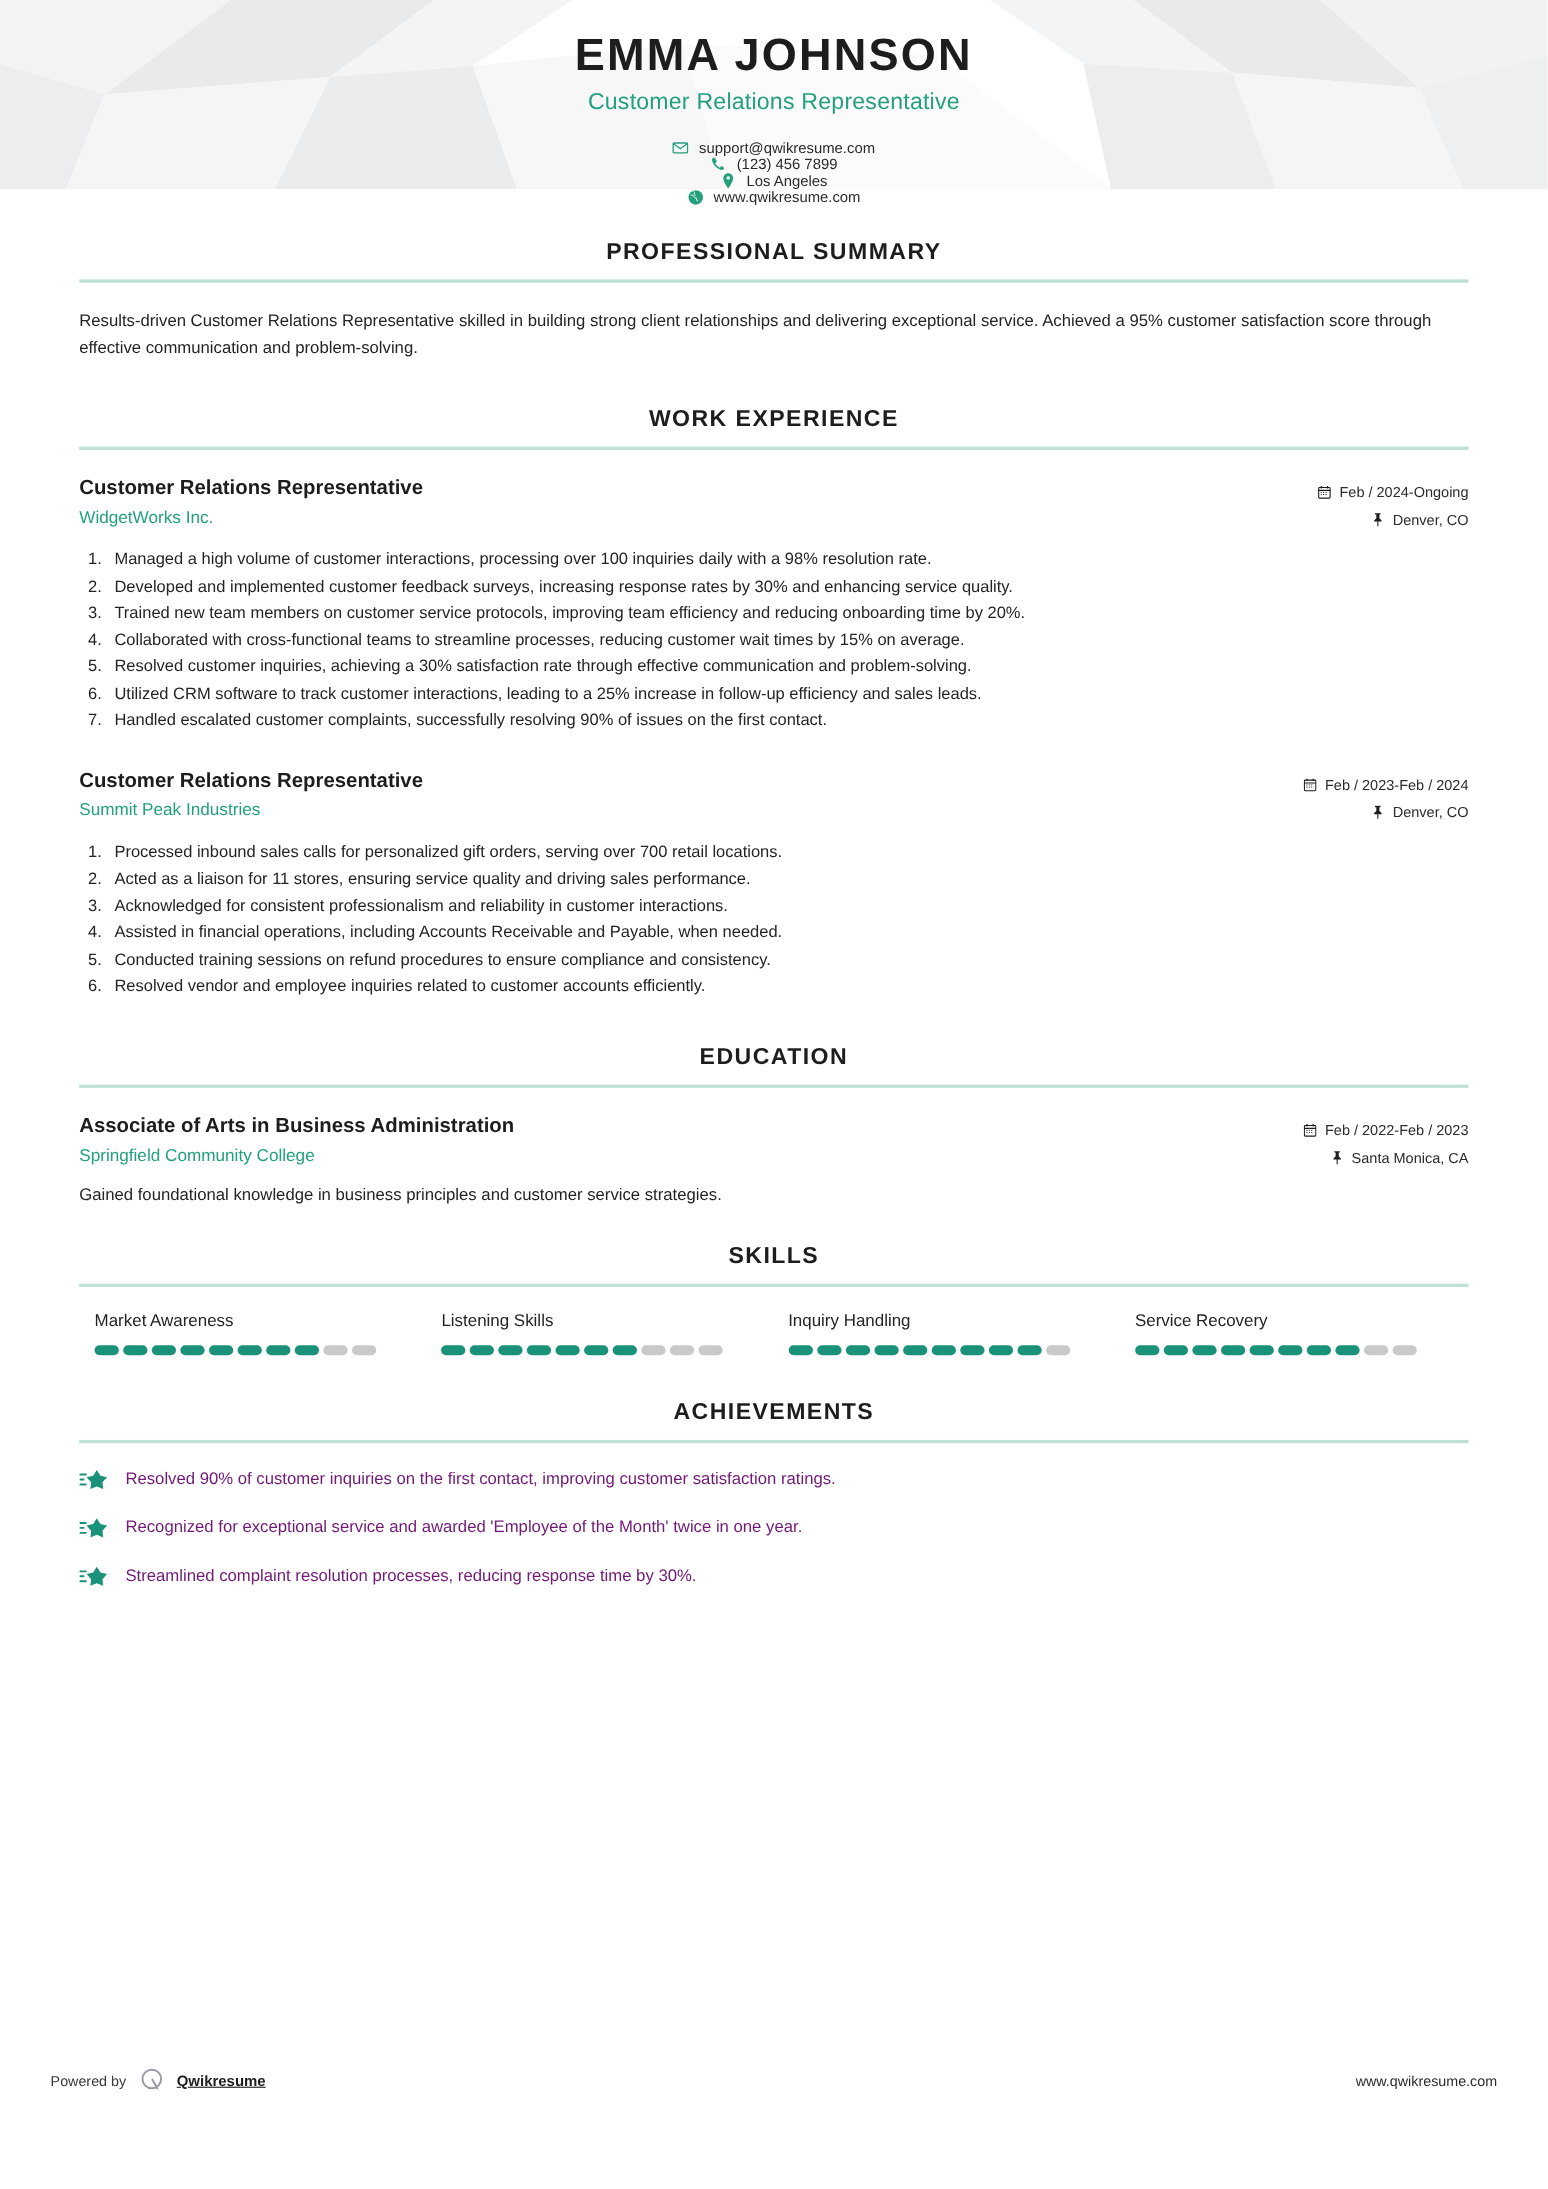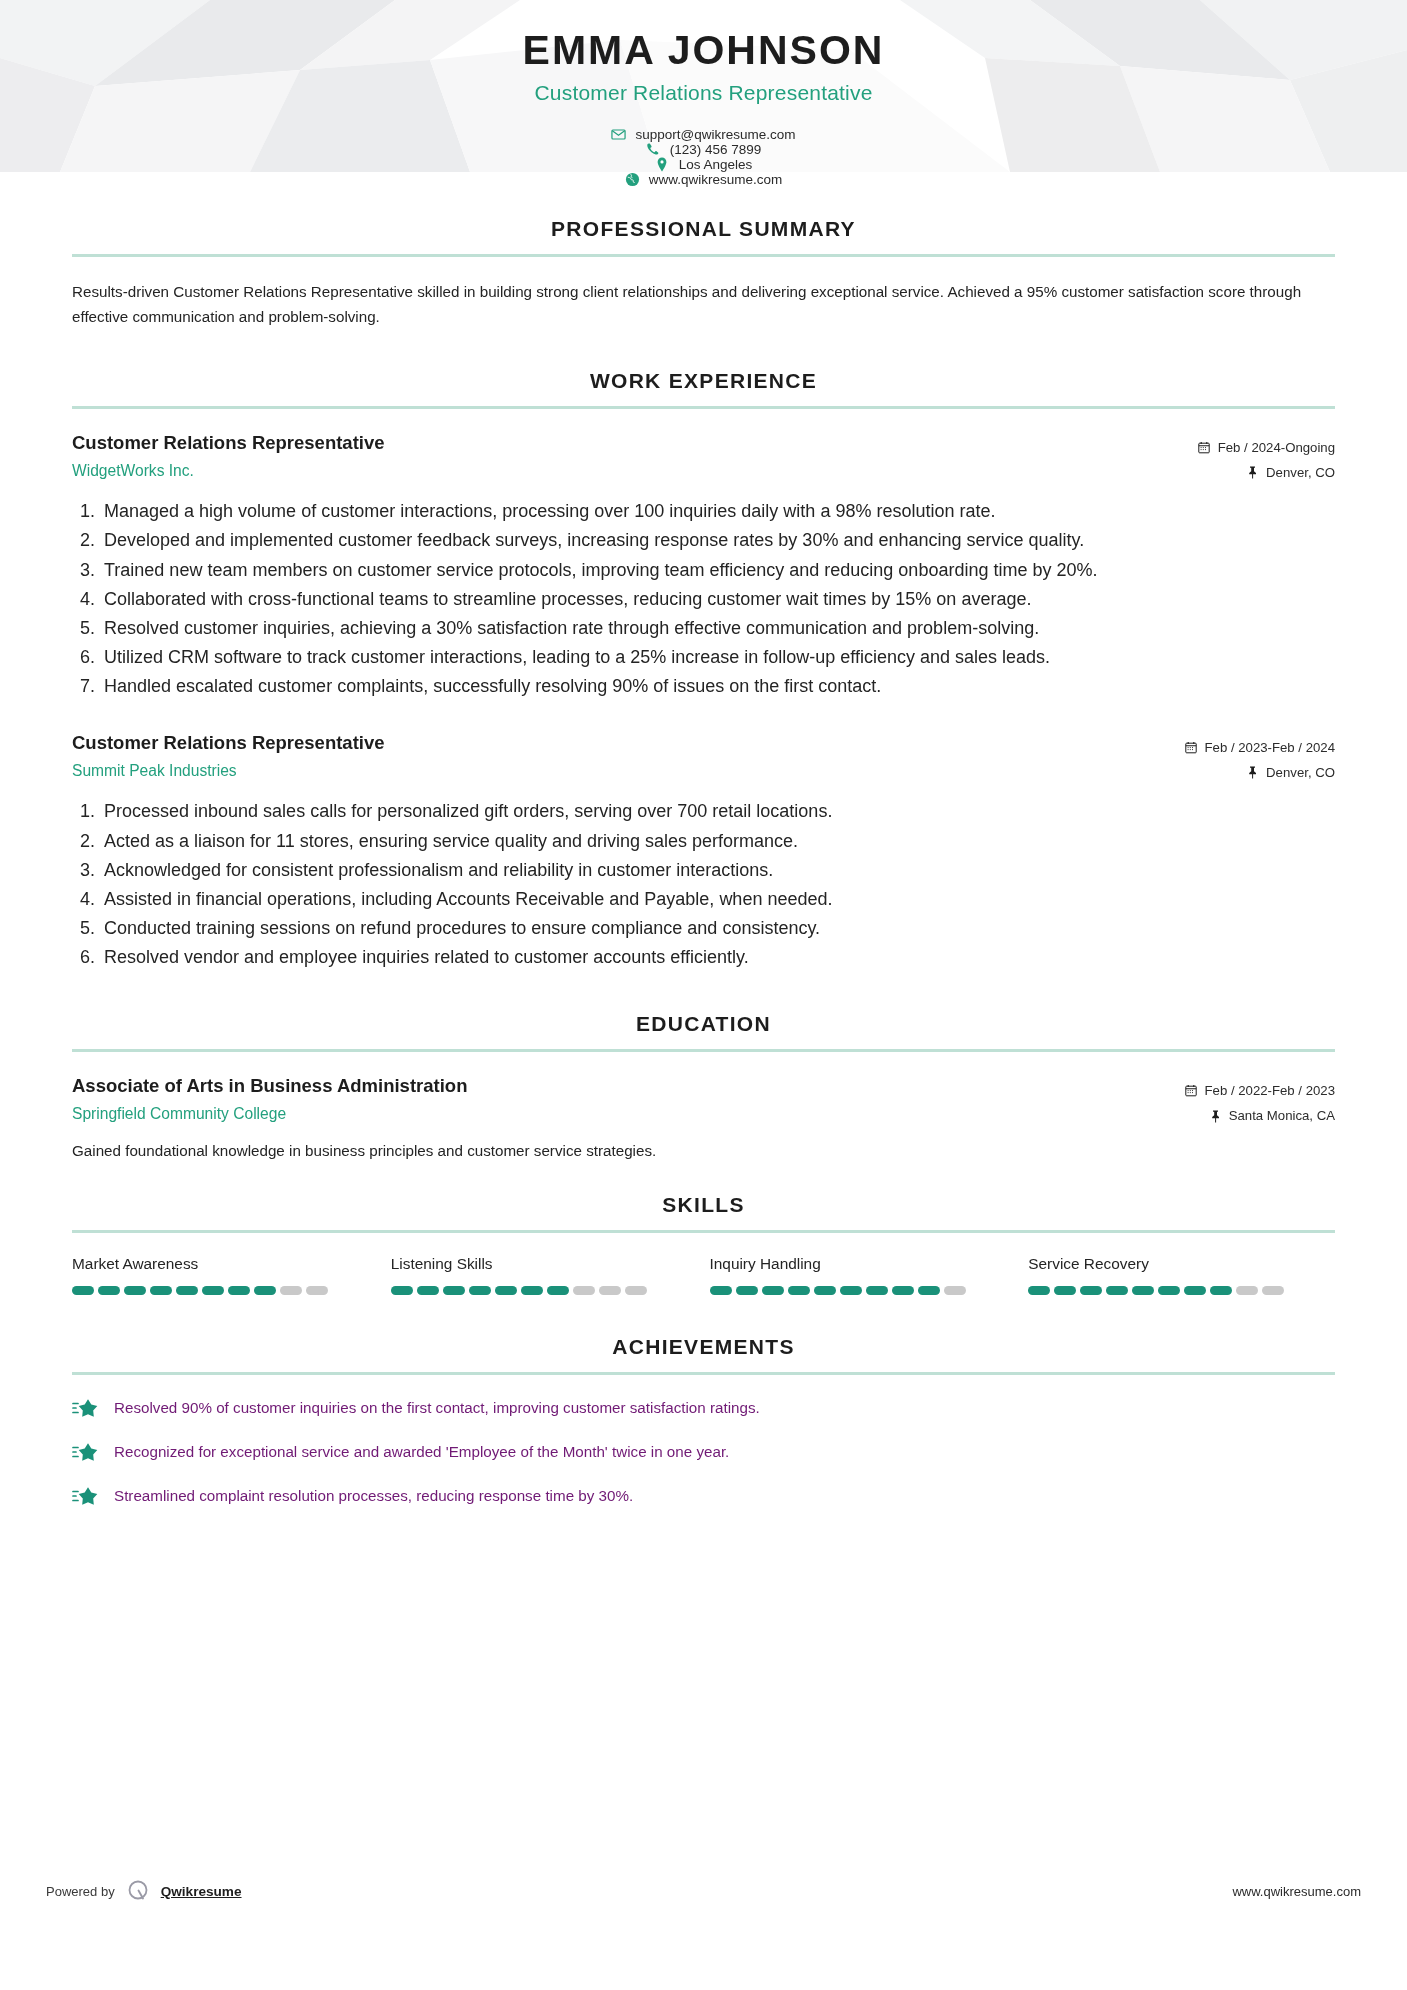--- a/index.html
+++ b/index.html
@@ -155,21 +155,21 @@
   }
   .meta-line .ic svg { display: block; }
 
   ol.bullets {
     list-style: none;
     margin-top: 12px;
     counter-reset: b;
   }
   ol.bullets li {
     counter-increment: b;
-    font-size: 18px;
+    font-size: 15px;
     line-height: 1.62;
     color: #242424;
     padding-left: 32px;
     position: relative;
   }
   ol.bullets li::before {
     content: counter(b) ".";
     position: absolute;
     left: 8px;
     top: 0;
@@ -181,20 +181,21 @@
     line-height: 1.62;
     color: #242424;
     margin-top: 10px;
   }
 
   
   .skills-grid {
     display: grid;
     grid-template-columns: repeat(4, 1fr);
     gap: 15px 12px;
+    margin-left: 14px;
   }
   .skill-name {
     font-size: 15.4px;
     color: #242424;
     margin-bottom: 13px;
   }
   .skill-bar {
     display: flex;
     gap: 4px;
   }

